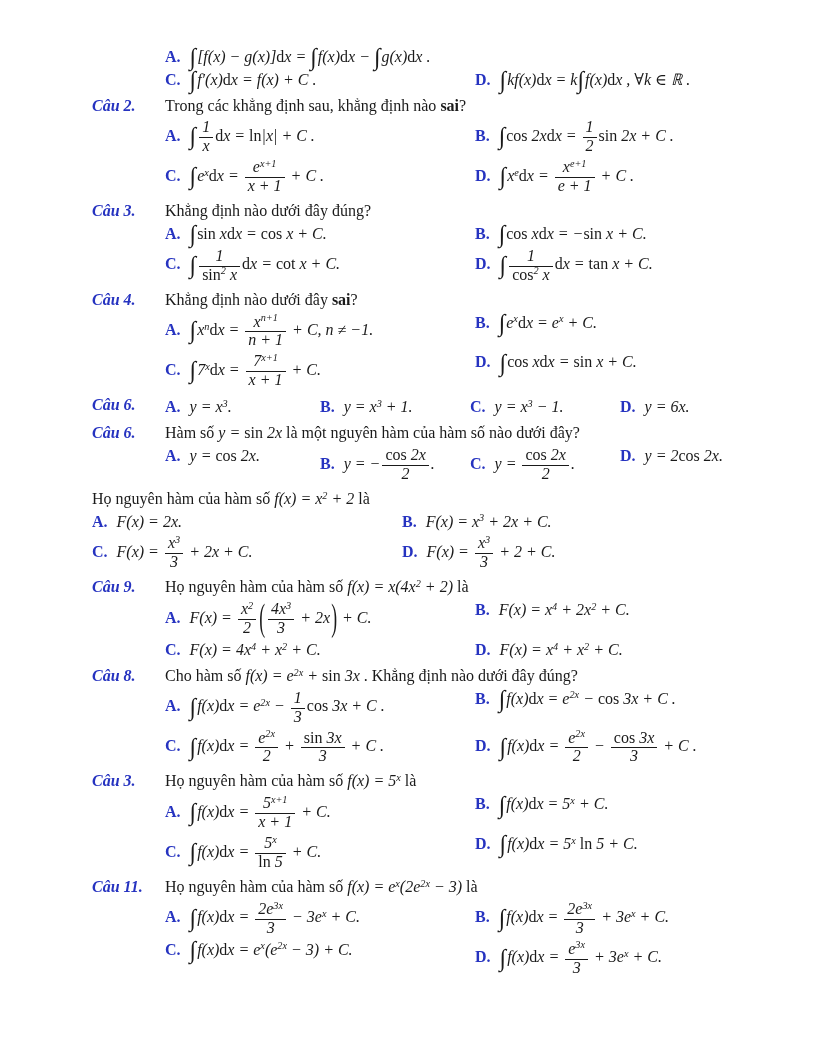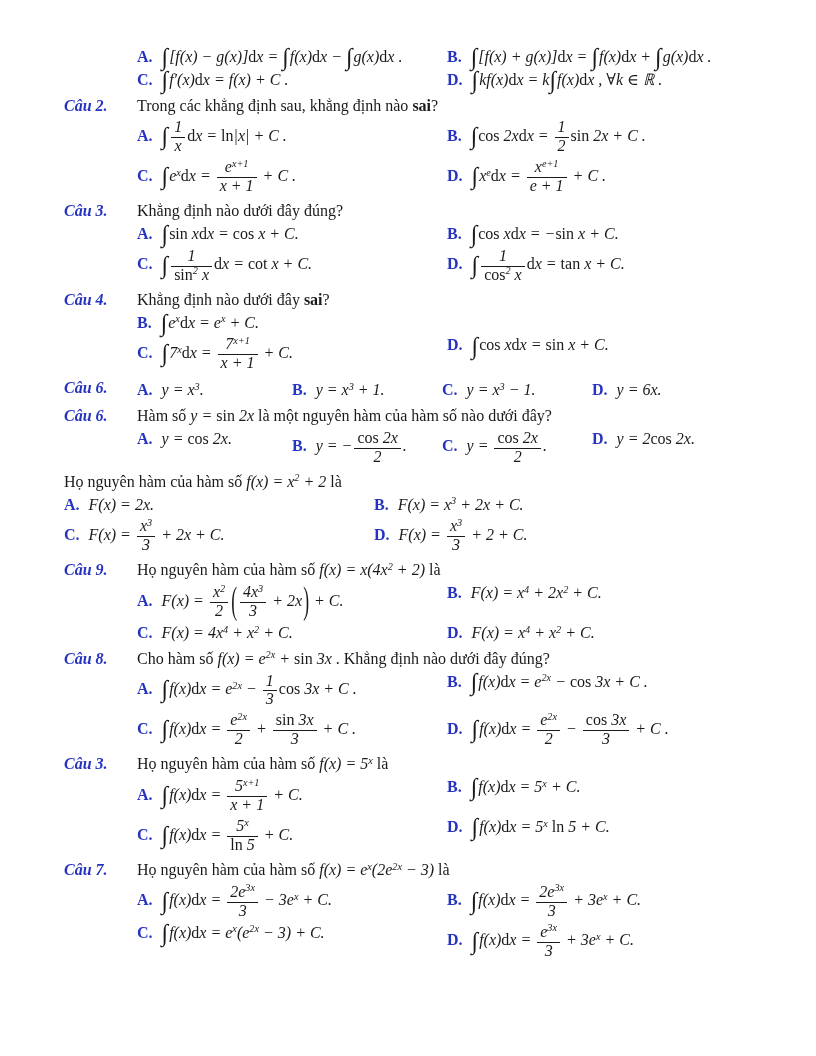--- a/index.html
+++ b/index.html
@@ -1,20 +1,20 @@
 <!DOCTYPE html>
 <html style="--accent: #2633c0; --ink: #1a1a1a;"><head>
 <meta charset="utf-8">
 <style>
   :root { --accent: #2633c0; --ink: #1a1a1a; }
   * { box-sizing: border-box; }
   html, body { margin: 0; padding: 0; background: #ffffff; }
   .page {
     width: 816px; height: 1056px; background: #ffffff; overflow: hidden;
-    padding: 45px 0 0 64px;
+    padding: 45px 0 0 92px;
     font-family: "Liberation Serif", "DejaVu Serif", serif;
     font-size: 16px; line-height: 1.3; color: var(--ink);
   }
   .q { display: flex; margin: 0 0 3px 0; }
   .qlabel { flex: 0 0 73px; font-weight: bold; color: var(--accent); font-style: italic; }
   .qbody { flex: 1 1 auto; min-width: 0; }
   .stem { margin: 0 0 1px 0; }
   .stem:empty { display: none; }
   .orow { margin: 2px 0; display: grid; }
   .cols2 { grid-template-columns: 310px 1fr; }
@@ -41,24 +41,20 @@
     <div class="qlabel"></div>
     <div class="qbody">
 
       <div class="orows">
             <div class="orow cols2">
   <div class="opt">
     <span class="oletter">A.</span>
     <span class="omath formula"><span class="int">∫</span>[f(x) − g(x)]<span class="up">d</span>x = <span class="int">∫</span>f(x)<span class="up">d</span>x − <span class="int">∫</span>g(x)<span class="up">d</span>x .</span>
   </div>
 
-  <div class="opt">
-    <span class="oletter">B.</span>
-    <span class="omath formula"><span class="int">∫</span>[f(x) + g(x)]<span class="up">d</span>x = <span class="int">∫</span>f(x)<span class="up">d</span>x + <span class="int">∫</span>g(x)<span class="up">d</span>x .</span>
-  </div>
 </div>
             <div class="orow cols2">
   <div class="opt">
     <span class="oletter">C.</span>
     <span class="omath formula"><span class="int">∫</span>f′(x)<span class="up">d</span>x = f(x) + C .</span>
   </div>
 
   <div class="opt">
     <span class="oletter">D.</span>
     <span class="omath formula"><span class="int">∫</span>kf(x)<span class="up">d</span>x = k<span class="int">∫</span>f(x)<span class="up">d</span>x , ∀k ∈ ℝ .</span>
@@ -129,20 +125,24 @@
           </div>
     </div>
   </div>
 
   <div class="q">
     <div class="qlabel">Câu 4.</div>
     <div class="qbody">
       <div class="stem">Khẳng định nào dưới đây <b>sai</b>?</div>
       <div class="orows">
             <div class="orow cols2">
+  <div class="opt">
+    <span class="oletter">A.</span>
+    <span class="omath formula"><span class="int">∫</span>x<sup>n</sup><span class="up">d</span>x = <span class="frac"><span class="num">x<sup>n+1</sup></span><span class="den">n + 1</span></span> + C, n ≠ −1.</span>
+  </div>
 
   <div class="opt">
     <span class="oletter">B.</span>
     <span class="omath formula"><span class="int">∫</span>e<sup>x</sup><span class="up">d</span>x = e<sup>x</sup> + C.</span>
   </div>
 </div>
             <div class="orow cols2">
   <div class="opt">
     <span class="oletter">C.</span>
     <span class="omath formula"><span class="int">∫</span>7<sup>x</sup><span class="up">d</span>x = <span class="frac"><span class="num">7<sup>x+1</sup></span><span class="den">x + 1</span></span> + C.</span>
@@ -333,21 +333,21 @@
   <div class="opt">
     <span class="oletter">D.</span>
     <span class="omath formula"><span class="int">∫</span>f(x)<span class="up">d</span>x = 5<sup>x</sup> <span class="up">ln</span> 5 + C.</span>
   </div>
 </div>
           </div>
     </div>
   </div>
 
   <div class="q">
-    <div class="qlabel">Câu 7.</div>
+    <div class="qlabel">Câu 11.</div>
     <div class="qbody">
       <div class="stem">Họ nguyên hàm của hàm số <span class="mth">f(x) = e<sup>x</sup>(2e<sup>2x</sup> − 3)</span> là</div>
       <div class="orows">
             <div class="orow cols2">
   <div class="opt">
     <span class="oletter">A.</span>
     <span class="omath formula"><span class="int">∫</span>f(x)<span class="up">d</span>x = <span class="frac"><span class="num">2e<sup>3x</sup></span><span class="den">3</span></span> − 3e<sup>x</sup> + C.</span>
   </div>
 
   <div class="opt">

